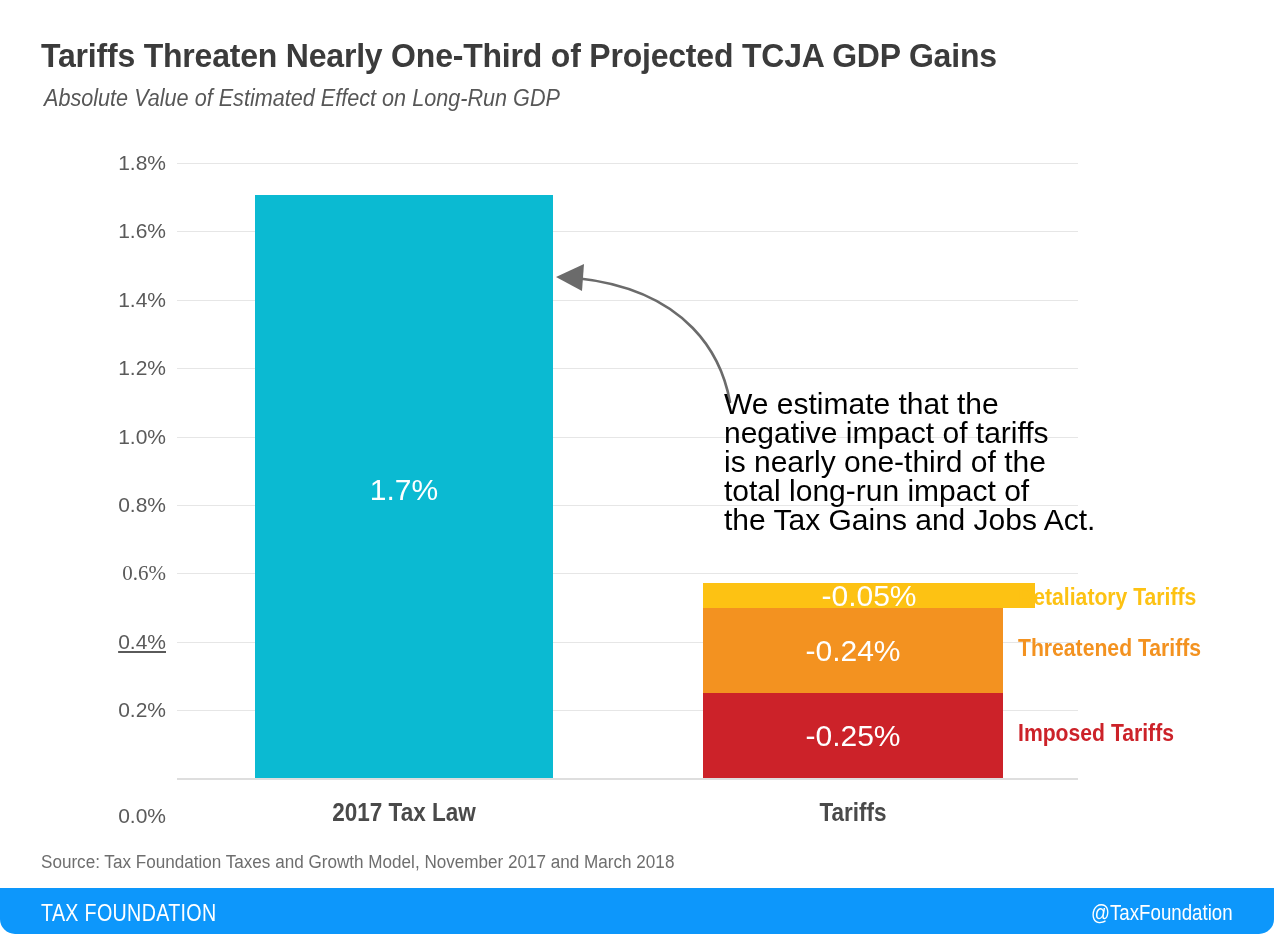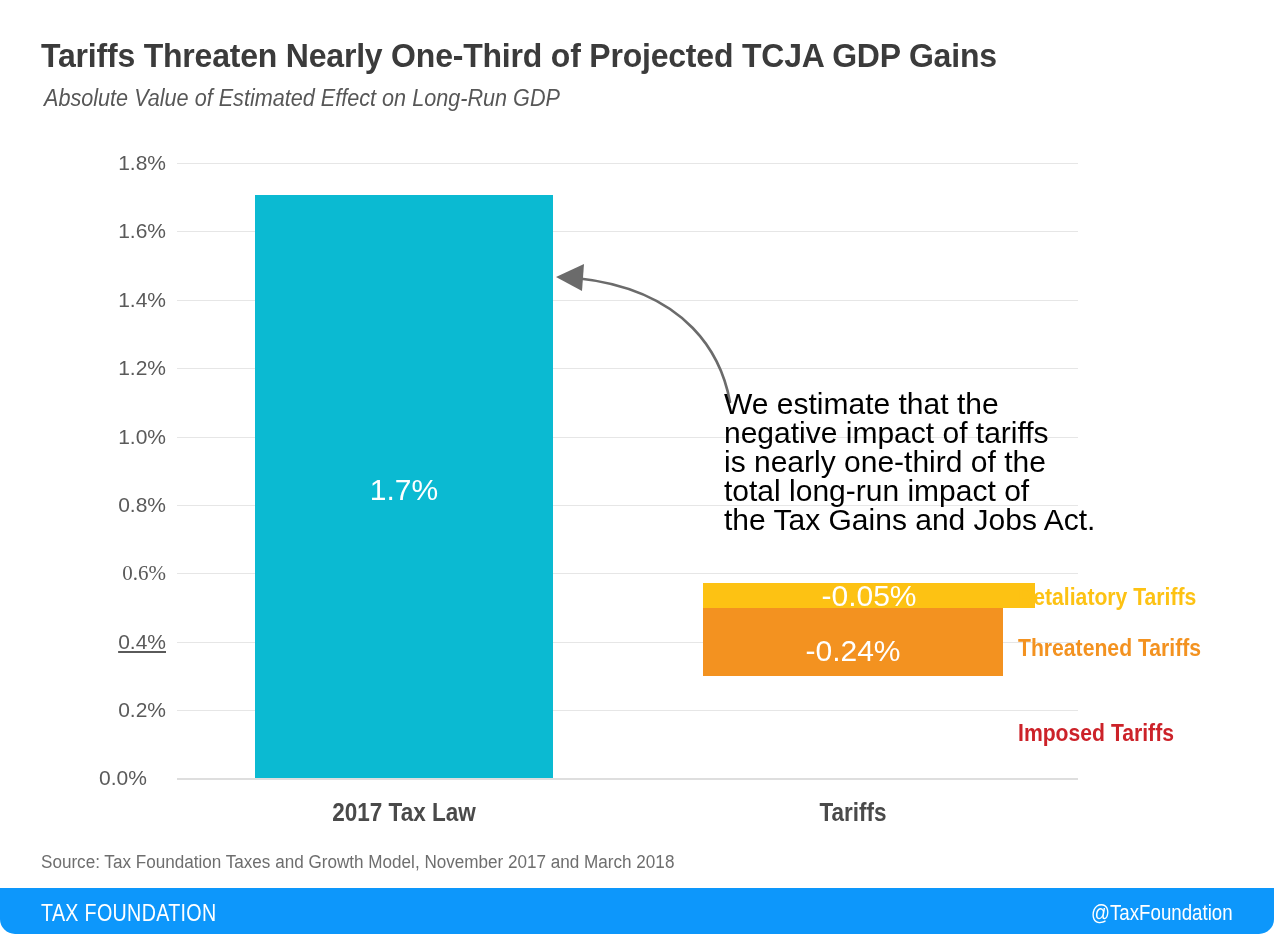--- a/index.html
+++ b/index.html
@@ -198,31 +198,34 @@
 
     <div class="ytick" style="top:163px;">1.8%</div>
     <div class="ytick" style="top:231px;">1.6%</div>
     <div class="ytick" style="top:300px;">1.4%</div>
     <div class="ytick" style="top:368px;">1.2%</div>
     <div class="ytick" style="top:437px;">1.0%</div>
     <div class="ytick" style="top:505px;">0.8%</div>
     <div class="ytick" style="top:573px;font-family:Liberation Serif, serif;">0.6%</div>
     <div class="ytick" style="top:642px;text-decoration:underline;">0.4%</div>
     <div class="ytick" style="top:710px;">0.2%</div>
-    <div class="ytick" style="top:778px;text-align:center;">0.0%</div>
+    <div class="ytick" style="top:816px;">0.0%</div>
 
     <div class="bar" id="bar-tax-law" style="left:255px; top:195px; width:298px; height:583px; background:#0bbad2;">
       <span class="bar-value" style="top:295px;">1.7%</span>
     </div>
 
     <div class="bar" id="seg-retaliatory" style="left:703px; top:583px; width:332px; height:25px; background:#fdc213;">
       <span class="bar-value" style="top:13px;">-0.05%</span>
     </div>
-    <div class="bar" id="seg-threatened" style="left:703px; top:608px; width:300px; height:68px; background:#f39220;">
+    <div class="bar" id="seg-threatened" style="left:703px; top:608px; width:300px; height:85px; background:#f39220;">
       <span class="bar-value" style="top:43px;">-0.24%</span>
+    </div>
+    <div class="bar" id="seg-imposed" style="left:703px; top:693px; width:300px; height:85px; background:#cc2229;">
+      <span class="bar-value" style="top:43px;">-0.25%</span>
     </div>
 
     <div class="cat-label" style="left:255px; top:798px; width:298px;">2017 Tax Law</div>
     <div class="cat-label" style="left:703px; top:798px; width:300px;">Tariffs</div>
 
     <div class="legend-label" style="top:584px; color:#fdc213;">Retaliatory Tariffs</div>
     <div class="legend-label" style="top:635px; color:#f39220;">Threatened Tariffs</div>
     <div class="legend-label" style="top:720px; color:#cc2229;">Imposed Tariffs</div>
 
     <svg id="arrow-svg" viewBox="0 0 260 160">

